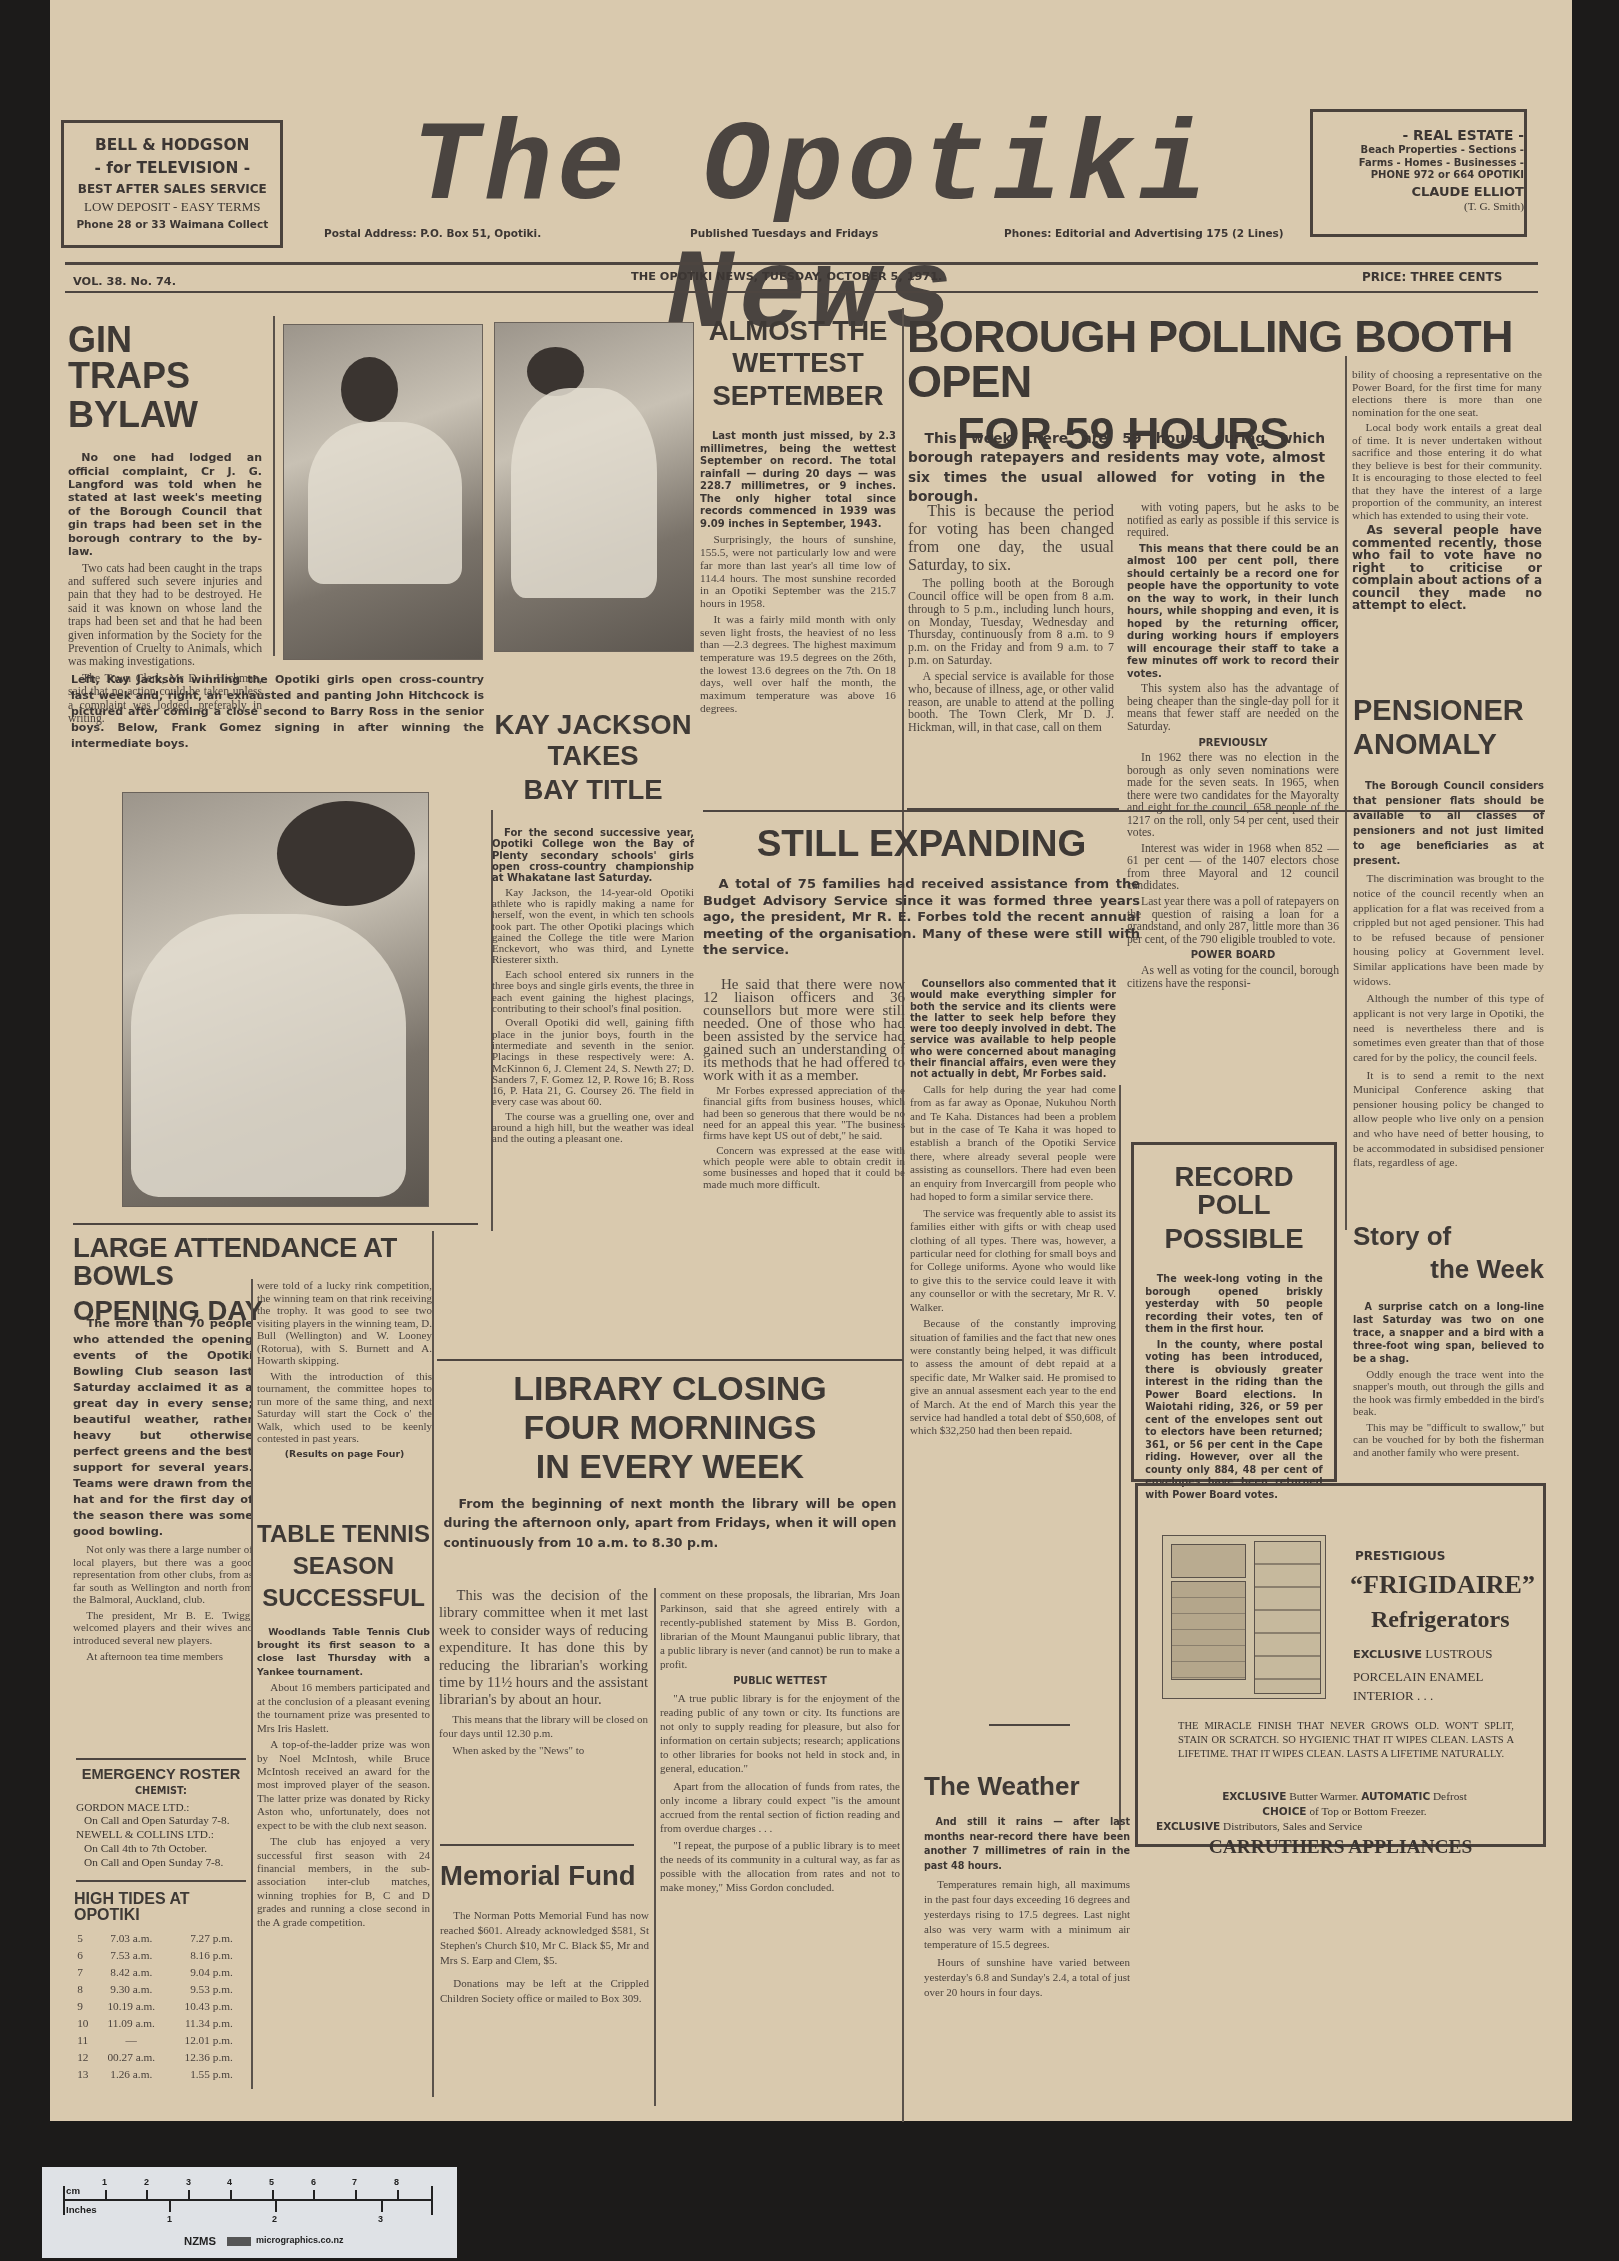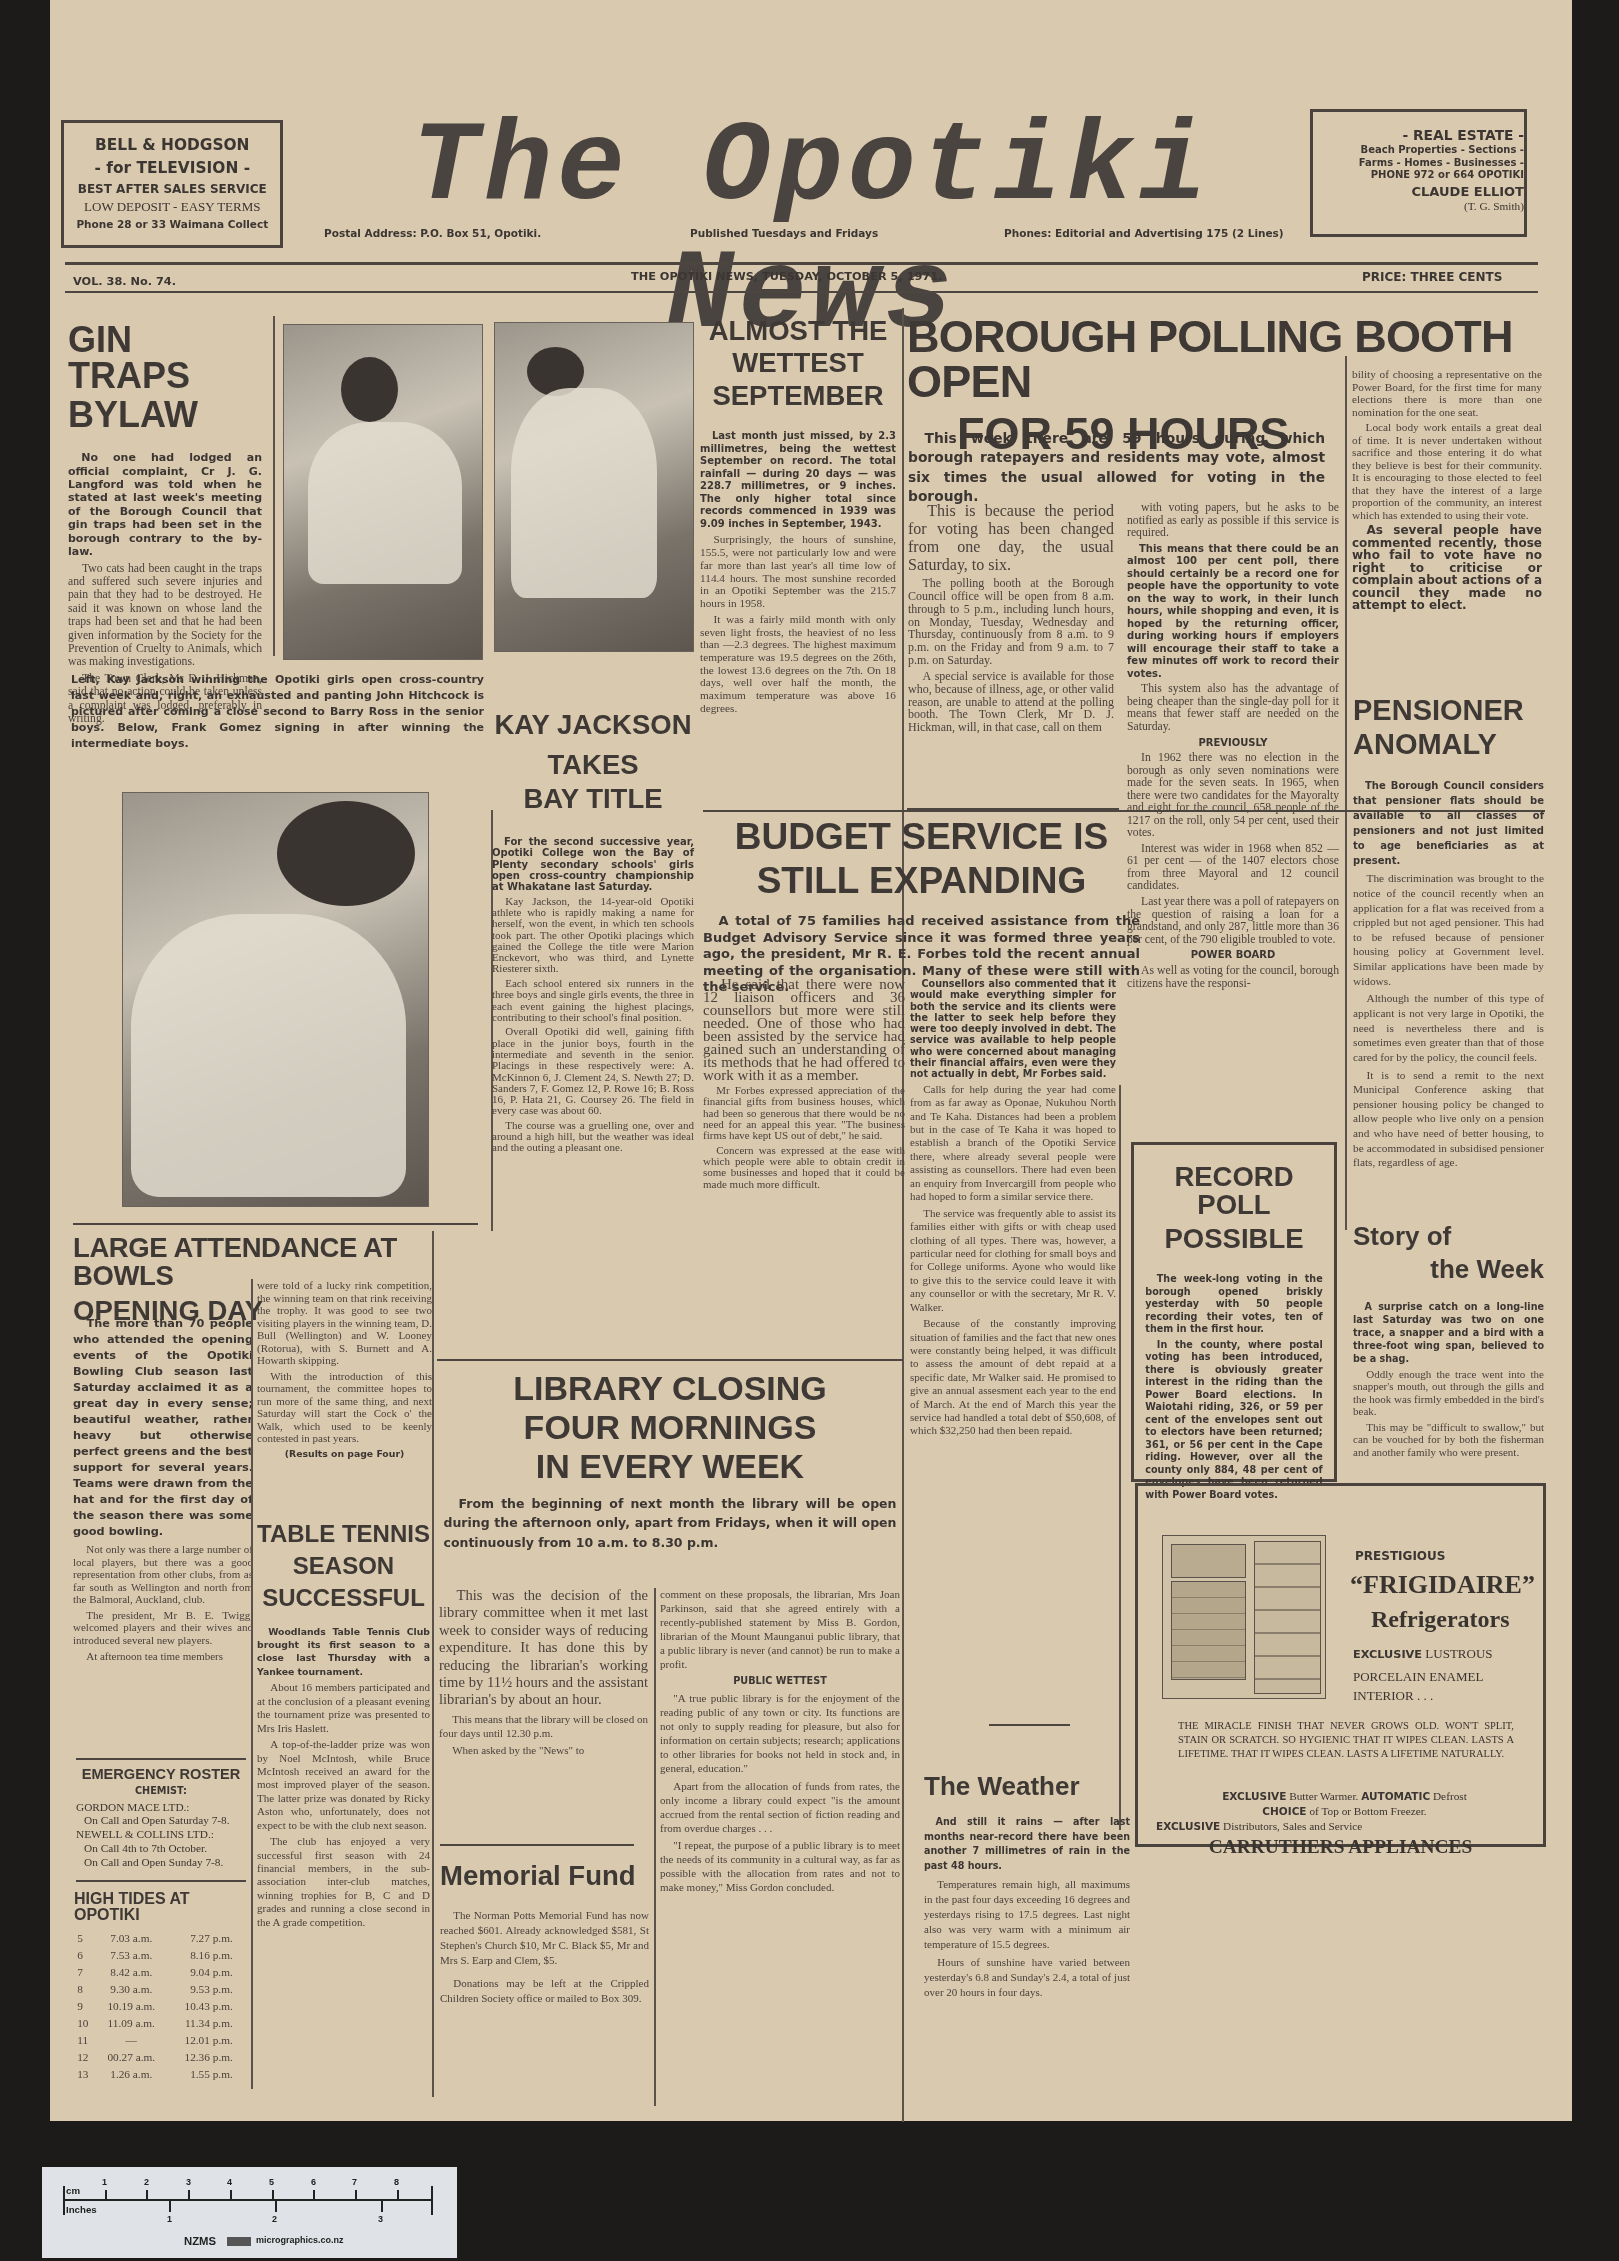--- a/index.html
+++ b/index.html
@@ -100,21 +100,21 @@
       </div>
     <div class="body" style="font-size:11.3px;line-height:12.7px;">
       <p>Surprisingly, the hours of sunshine, 155.5, were not particularly low and were far more than last year's all time low of 114.4 hours. The most sunshine recorded in an Opotiki September was the 215.7 hours in 1958.</p>
       <p>It was a fairly mild month with only seven light frosts, the heaviest of no less than —2.3 degrees. The highest maximum temperature was 19.5 degrees on the 26th, the lowest 13.6 degrees on the 7th. On 18 days, well over half the month, the maximum temperature was above 16 degrees.</p>
     </div>
   </div>
   <div class="hline" style="left:653px;top:810px;width:842px;height:2.4px;"></div>
 
   <div class="abs" style="left:442px;top:711px;width:202px;">
     <div class="hd hdc" style="font-size:27.5px;">KAY JACKSON</div>
-    <div class="hd hdc" style="font-size:27.5px;margin-top:12px;">TAKES</div>
+    <div class="hd hdc" style="font-size:27.5px;margin-top:3px;">TAKES</div>
     <div class="hd hdc" style="font-size:27.5px;margin-top:6.5px;">BAY TITLE</div>
     <div class="lead" style="margin-top:24px;font-size:10px;line-height:11.3px;">
         <p>For the second successive year, Opotiki College won the Bay of Plenty secondary schools' girls open cross-country championship at Whakatane last Saturday.</p>
       </div>
     <div class="body" style="font-size:11px;line-height:11.3px;">
       <p>Kay Jackson, the 14-year-old Opotiki athlete who is rapidly making a name for herself, won the event, in which ten schools took part. The other Opotiki placings which gained the College the title were Marion Enckevort, who was third, and Lynette Riesterer sixth.</p>
       <p>Each school entered six runners in the three boys and single girls events, the three in each event gaining the highest placings, contributing to their school's final position.</p>
       <p>Overall Opotiki did well, gaining fifth place in the junior boys, fourth in the intermediate and seventh in the senior. Placings in these respectively were: A. McKinnon 6, J. Clement 24, S. Newth 27; D. Sanders 7, F. Gomez 12, P. Rowe 16; B. Ross 16, P. Hata 21, G. Coursey 26. The field in every case was about 60.</p>
       <p>The course was a gruelling one, over and around a high hill, but the weather was ideal and the outing a pleasant one.</p>
     </div>
@@ -167,21 +167,20 @@
         <p>The Borough Council considers that pensioner flats should be available to all classes of pensioners and not just limited to age beneficiaries as at present.</p>
       </div>
     <div class="body" style="font-size:11.3px;line-height:14.6px;">
       <p>The discrimination was brought to the notice of the council recently when an application for a flat was received from a crippled but not aged pensioner. This had to be refused because of pensioner housing policy at Government level. Similar applications have been made by widows.</p>
       <p>Although the number of this type of applicant is not very large in Opotiki, the need is nevertheless there and is sometimes even greater than that of those cared for by the policy, the council feels.</p>
       <p>It is to send a remit to the next Municipal Conference asking that pensioner housing policy be changed to allow people who live only on a pension and who have need of better housing, to be accommodated in subsidised pensioner flats, regardless of age.</p>
     </div>
   </div>
 
   <div class="abs" style="left:653px;top:818px;width:437px;">
-    <div class="hd hdc" style="font-size:37px;">BUDGET SERVICE IS</div>
     <div class="hd hdc" style="font-size:37px;margin-top:6.5px;">STILL EXPANDING</div>
     <div class="lead" style="margin-top:14.6px;font-size:13px;line-height:16.6px;">
         <p>A total of 75 families had received assistance from the Budget Advisory Service since it was formed three years ago, the president, Mr R. E. Forbes told the recent annual meeting of the organisation. Many of these were still with the service.</p>
       </div>
   </div>
   <div class="abs body" style="left:653px;top:978px;width:202px;">
     <p style="font-size:15px;line-height:13px;">He said that there were now 12 liaison officers and 36 counsellors but more were still needed. One of those who had been assisted by the service had gained such an understanding of its methods that he had offered to work with it as a member.</p>
     <p style="font-size:11px;line-height:11.3px;">Mr Forbes expressed appreciation of the financial gifts from business houses, which had been so generous that there would be no need for an appeal this year. "The business firms have kept US out of debt," he said.</p>
     <p style="font-size:11px;line-height:11.3px;">Concern was expressed at the ease with which people were able to obtain credit in some businesses and hoped that it could be made much more difficult.</p>
   </div>

